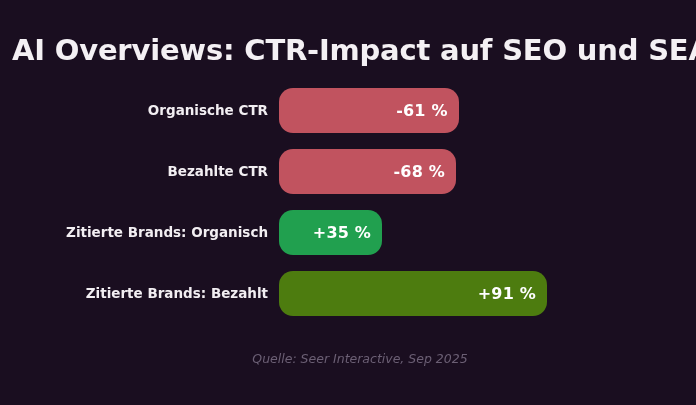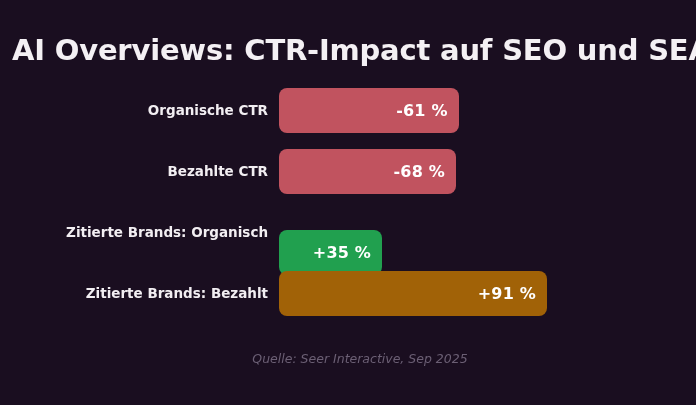--- a/index.html
+++ b/index.html
@@ -57,21 +57,21 @@
   }
   .bar-track {
     position: absolute;
     left: 267px;
     top: 0;
     height: 45px;
     right: 0;
   }
   .bar-fill {
     height: 45px;
-    border-radius: 8px;
+    border-radius: 14px;
     box-sizing: border-box;
     display: flex;
     align-items: center;
     justify-content: flex-end;
     padding-right: 11px;
   }
   .bar-value {
     font-size: 16px;
     font-weight: bold;
     color: #ffffff;
@@ -114,30 +114,30 @@
       <div class="bar-track">
         <div class="bar-fill" style="width: 177px; background: rgb(193, 83, 95);">
           <span class="bar-value">-68 %</span>
         </div>
       </div>
     </div>
 
     <div class="bar-row">
       <div class="bar-label">Zitierte Brands: Organisch</div>
       <div class="bar-track">
-        <div class="bar-fill" style="width: 103.077px; background: rgb(33, 160, 79); margin-top: 20px;">
+        <div class="bar-fill" style="width: 103.077px; background: rgb(33, 160, 79);">
           <span class="bar-value">+35 %</span>
         </div>
       </div>
     </div>
 
     <div class="bar-row">
       <div class="bar-label">Zitierte Brands: Bezahlt</div>
       <div class="bar-track">
-        <div class="bar-fill" style="width: 268px; background: #a16207;">
+        <div class="bar-fill" style="width: 268px; background: #4d7c0f;">
           <span class="bar-value">+91 %</span>
         </div>
       </div>
     </div>
 
   </div>
 
   <div class="chart-source">Quelle: Seer Interactive, Sep 2025</div>
 
 </div>

